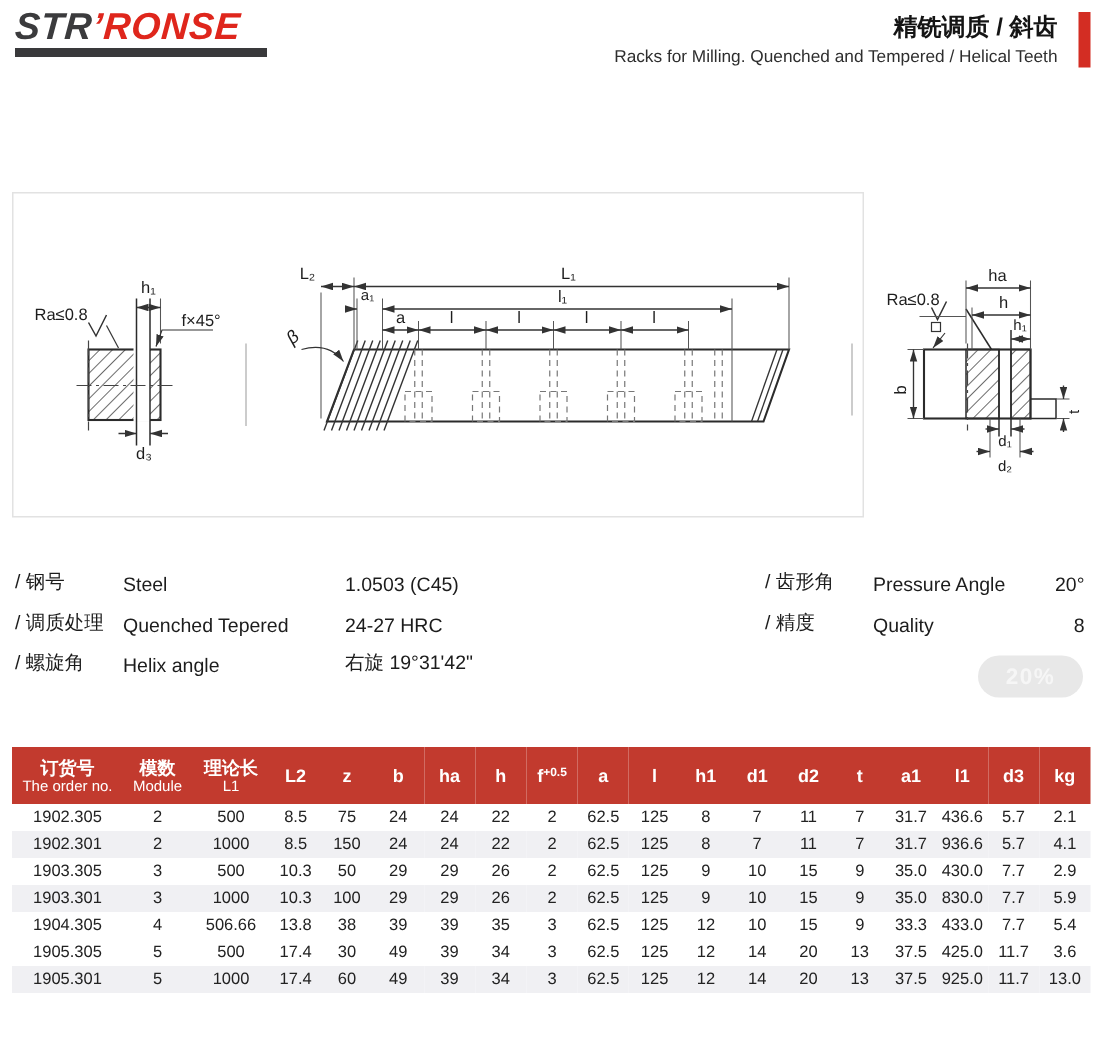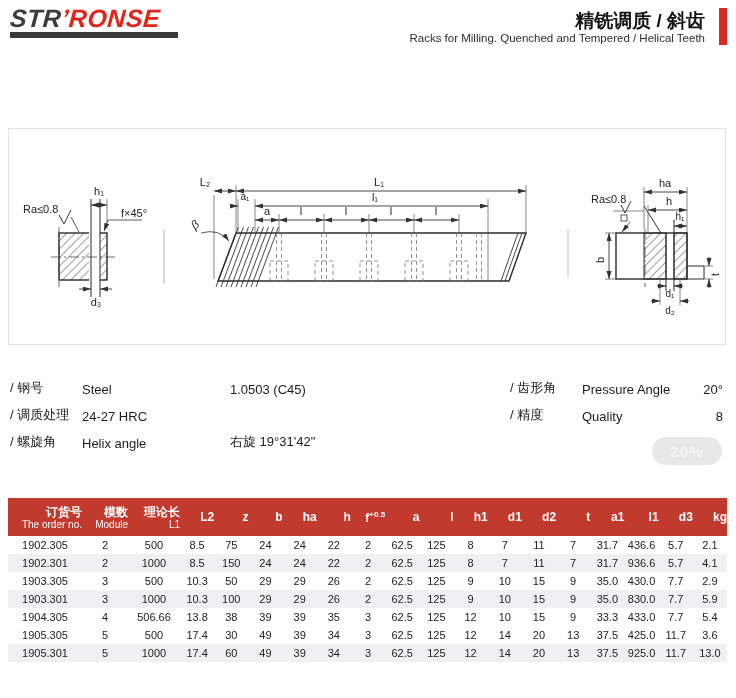--- a/index.html
+++ b/index.html
@@ -6,47 +6,47 @@
   body{width:736px;height:698px;position:relative;overflow:hidden;
        font-family:"Liberation Sans","DejaVu Sans",sans-serif;color:#222;}
   .page{position:relative;width:736px;height:698px;}
 
   
   .logo{position:absolute;left:10px;top:4px;font-size:25px;font-weight:bold;
         font-style:italic;letter-spacing:0.5px;transform:skewX(-4deg);white-space:nowrap;}
   .logo-dark{color:#3b3b3d;}
   .logo-red{color:#df261c;}
   .logo-bar{position:absolute;left:10px;top:32px;width:168px;height:6px;background:#39393b;}
-  .title-zh{position:absolute;right:31px;top:8px;font-size:19px;font-weight:bold;color:#141414;}
+  .title-zh{position:absolute;right:31px;top:8px;font-size:16px;font-weight:bold;color:#141414;}
   .title-en{position:absolute;right:31px;top:32px;font-size:11.5px;color:#2e2e2e;}
   .accent-bar{position:absolute;right:9px;top:8px;width:8px;height:37px;background:#d32d23;}
 
   
-  .diagram-box{position:absolute;left:8px;top:128px;width:718px;height:217px;
+  .diagram-box{position:absolute;left:8px;top:128px;width:568px;height:217px;
                border:1px solid #e2e2e2;background:#fff;box-sizing:border-box;}
   .diagram-box svg{display:block;}
   svg text{font-family:"Liberation Sans","DejaVu Sans",sans-serif;fill:#1d1d1d;}
 
   
   .spec-row{position:absolute;display:flex;font-size:13px;color:#1c1c1c;white-space:nowrap;align-items:flex-end;}
   .s-zh{display:inline-block;width:72px;}
   .s-en{display:inline-block;width:148px;}
   .spec-right .s-en{width:108px;}
   .spec-right{width:213px;}
   .spec-right .s-val{flex:1;text-align:right;}
 
   .zoom-pill{position:absolute;left:652px;top:437px;width:70px;height:28px;border-radius:14px;
              background:#e8e8e8;color:#f6f6f6;font-weight:bold;font-size:15px;
              display:flex;align-items:center;justify-content:center;letter-spacing:1px;}
 
   
   .rack-table{position:absolute;left:8px;top:498px;width:719px;border-collapse:collapse;
               table-layout:fixed;font-size:11px;}
   .rack-table thead th{background:#c23a2e;color:#fff;height:38px;padding:0;vertical-align:middle;
-              text-align:right;font-weight:bold;}
+              text-align:center;font-weight:bold;}
   .rack-table th:nth-child(1){width:74px;}
   .rack-table th:nth-child(2){width:46px;}
   .rack-table th:nth-child(3){width:52px;}
   .th-zh{font-size:12px;line-height:14px;}
   .th-en{font-size:10px;font-weight:normal;line-height:11px;}
   .th-label{font-size:12px;}
   .rack-table sup{font-size:8px;}
   .rack-table td{height:18px;padding:0;text-align:center;color:#222;}
   .rack-table tbody tr.alt{background:#f0f0f3;margin-top:16px;}
 </style>
@@ -219,20 +219,21 @@
     </svg>
   </div>
 
   <div class="spec-row" style="left:10px;top:379px;">
     <span class="s-zh">/ 钢号</span>
     <span class="s-en">Steel</span>
     <span class="s-val">1.0503 (C45)</span>
   </div>
   <div class="spec-row" style="left:10px;top:406px;">
     <span class="s-zh">/ 调质处理</span>
+    <span class="s-en">Quenched Tepered</span>
     <span class="s-val">24-27 HRC</span>
   </div>
   <div class="spec-row" style="left:10px;top:433px;">
     <span class="s-zh">/ 螺旋角</span>
     <span class="s-en">Helix angle</span>
     <span class="s-val">右旋 19°31'42"</span>
   </div>
   <div class="spec-row spec-right" style="left:510px;top:379px;">
     <span class="s-zh">/ 齿形角</span>
     <span class="s-en">Pressure Angle</span>

